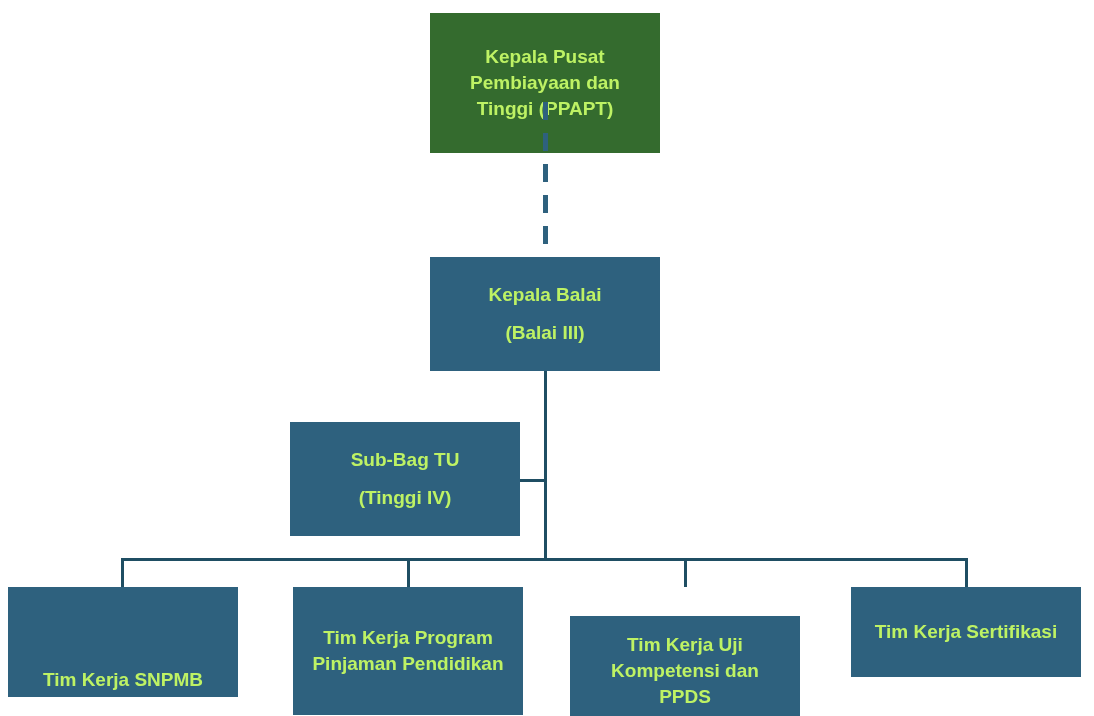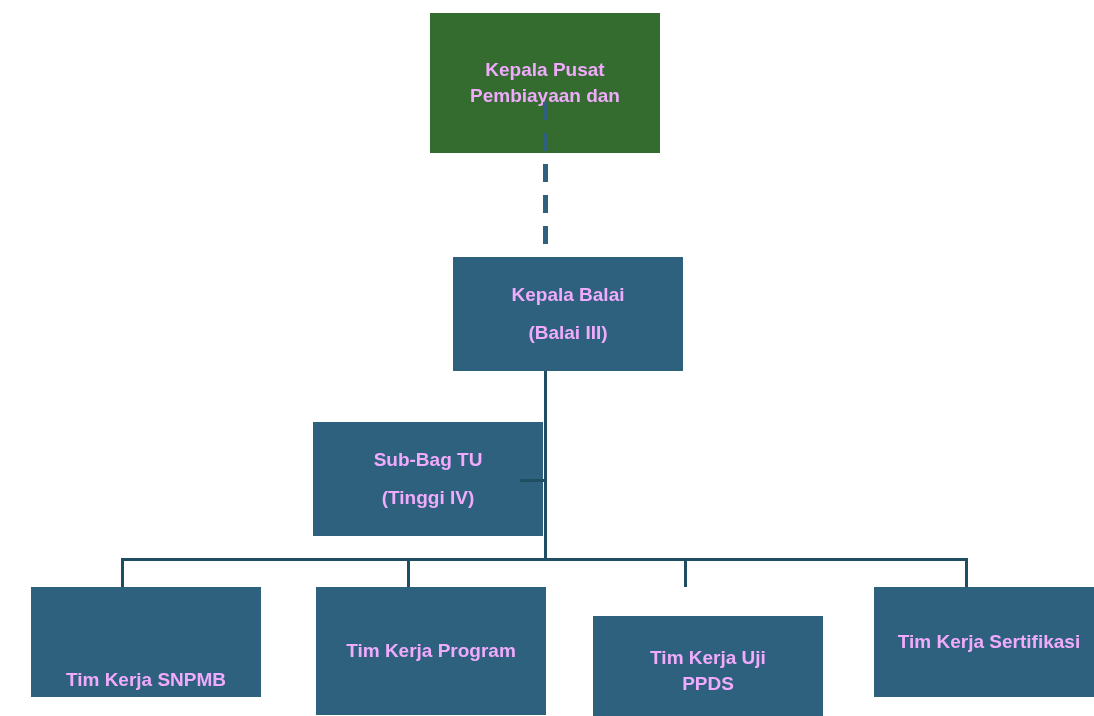--- a/index.html
+++ b/index.html
@@ -24,70 +24,73 @@
     pointer-events: none;
     z-index: 2;
   }
   .node {
     position: absolute;
     display: flex;
     flex-direction: column;
     align-items: center;
     justify-content: center;
     text-align: center;
-    color: #f0abfc;
+    color: #bef264;
     font-weight: bold;
     font-size: 19px;
     line-height: 26px;
     z-index: 1;
     box-sizing: border-box;
     padding: 4px 8px;
   }
   .node.green { background: #346B2E; }
-  .node.blue  { background: #2E617E; margin-left: 23px; }
+  .node.blue  { background: #2E617E; }
   .node.spaced { line-height: 38px; }
 
   .node-root        { left: 430px; top: 13px;  width: 230px; height: 140px; }
   .node-balai       { left: 430px; top: 257px; width: 230px; height: 114px; }
   .node-subbag      { left: 290px; top: 422px; width: 230px; height: 114px; }
   .node-snpmb       { left: 8px;   top: 587px; width: 230px; height: 110px; justify-content: flex-end; }
   .node-pinjaman    { left: 293px; top: 587px; width: 230px; height: 128px; }
   .node-uji         { left: 570px; top: 616px; width: 230px; height: 110px; }
-  .node-sertifikasi { left: 851px; top: 587px; width: 230px; height: 110px; }
+  .node-sertifikasi { left: 851px; top: 587px; width: 230px; height: 90px; }
 </style>
 </head>
 <body>
 
 <div class="canvas">
 
   <div class="node green node-root">
     <div>Kepala Pusat</div>
     <div>Pembiayaan dan</div>
+    <div>Tinggi (PPAPT)</div>
   </div>
 
   <div class="node blue spaced node-balai">
     <div>Kepala Balai</div>
     <div>(Balai III)</div>
   </div>
 
   <div class="node blue spaced node-subbag">
     <div>Sub-Bag TU</div>
     <div>(Tinggi IV)</div>
   </div>
 
   <div class="node blue node-snpmb">
     <div>Tim Kerja SNPMB</div>
   </div>
 
   <div class="node blue node-pinjaman">
     <div>Tim Kerja Program</div>
+    <div>Pinjaman Pendidikan</div>
   </div>
 
   <div class="node blue node-uji">
     <div>Tim Kerja Uji</div>
+    <div>Kompetensi dan</div>
     <div>PPDS</div>
   </div>
 
   <div class="node blue node-sertifikasi">
     <div>Tim Kerja Sertifikasi</div>
   </div>
 
   <svg class="connector-layer" viewBox="0 0 1094 716" xmlns="http://www.w3.org/2000/svg">
 
     <line x1="545.5" y1="102" x2="545.5" y2="257" stroke="#2E617E" stroke-width="5" stroke-dasharray="18 13"></line>

